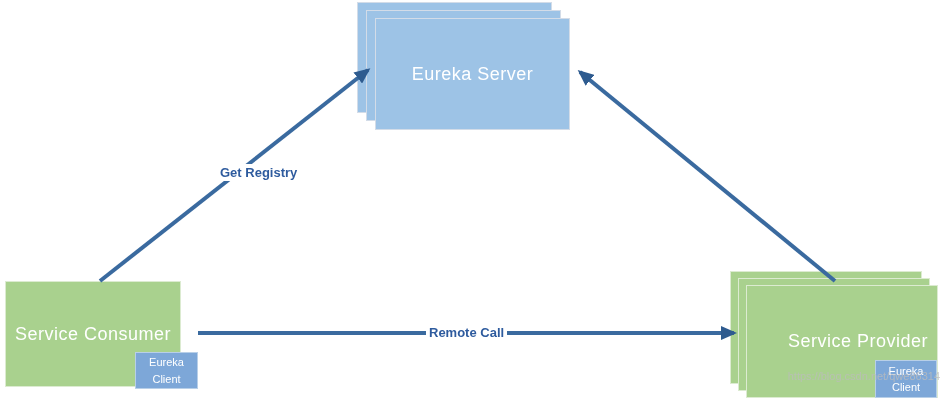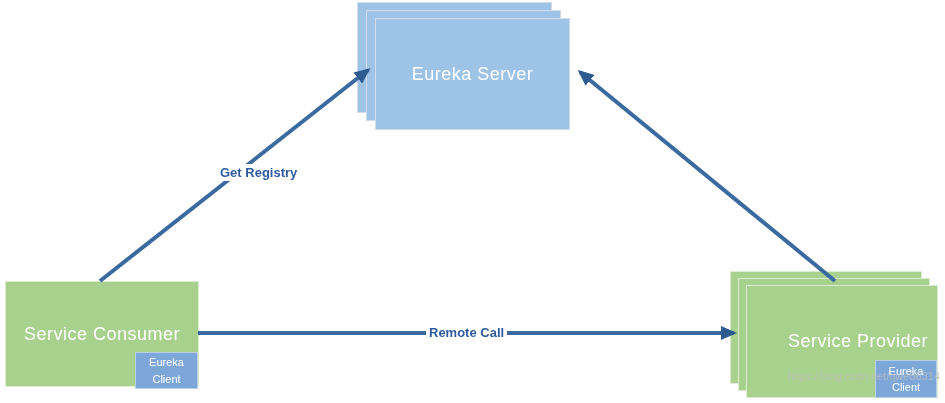--- a/index.html
+++ b/index.html
@@ -39,21 +39,21 @@
 
   <div>
     <div class="box blue z-boxes" style="left:357px; top:2px;  width:195px; height:111px;"></div>
     <div class="box blue z-boxes" style="left:366px; top:10px; width:195px; height:111px;"></div>
     <div class="box blue z-boxes" style="left:375px; top:18px; width:195px; height:112px;">
       <div class="box-label">Eureka Server</div>
     </div>
   </div>
 
   <div>
-    <div class="box green z-boxes" style="left:5px; top:281px; width:194px; height:106px;">
+    <div class="box green z-boxes" style="left:5px; top:281px; width:176px; height:106px;">
       <div class="box-label">Service Consumer</div>
     </div>
     <div class="box client z-labels" style="left:135px; top:352px; width:63px; height:37px;">Eureka Client</div>
   </div>
 
   <div>
     <div class="box green z-boxes" style="left:730px; top:271px; width:192px; height:113px;"></div>
     <div class="box green z-boxes" style="left:738px; top:278px; width:192px; height:113px;"></div>
     <div class="box green z-boxes" style="left:746px; top:285px; width:192px; height:113px;padding-left:32px;">
       <div class="box-label">Service Provider</div>

